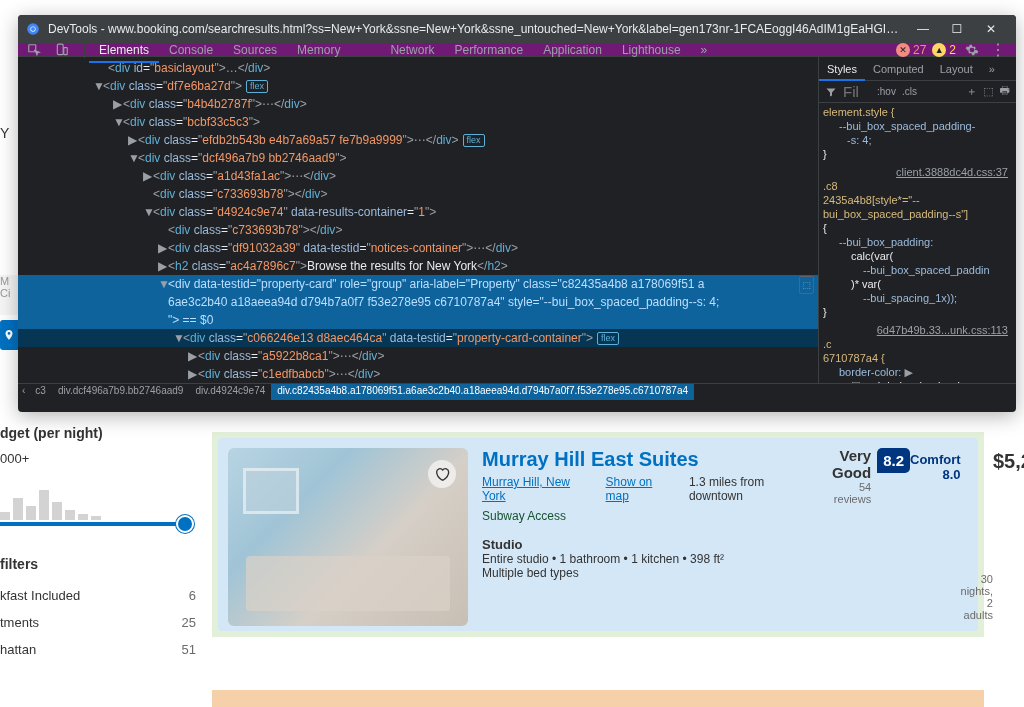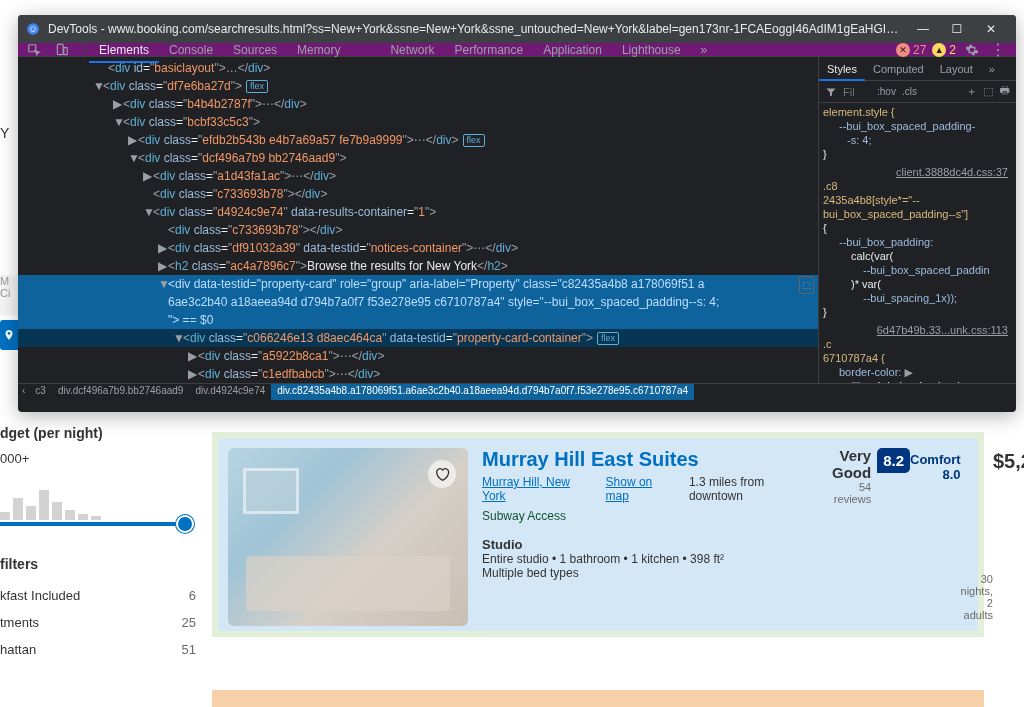--- a/index.html
+++ b/index.html
@@ -45,21 +45,21 @@
 .dt-line.selected-child .attr-val { color: #f29766; }
 .toggle-ui-badge { float:right; margin-right:4px; color:#9aa0a6; border:1px solid #5f6368; border-radius:2px; font-size:9px; padding:0 2px; }
 
 .dt-styles { width: 198px; border-left: 1px solid #3c4043; font-family: Menlo, Consolas, monospace; font-size: 11px; color: #e8eaed; overflow: hidden; }
 .dt-styles-tabs { height: 24px; display: flex; border-bottom: 1px solid #3c4043; }
 .dt-styles-tab { padding: 0 8px; font-size: 11px; color: #9aa0a6; display: flex; align-items: center; cursor: pointer; position: relative; }
 .dt-styles-tab.active { color: #e8eaed; }
 .dt-styles-tab.active::after { content:''; position:absolute; bottom:-1px; left:0; right:0; height:2px; background:#1a73e8; }
 .dt-styles-filter { height: 22px; display: flex; align-items: center; gap: 6px; padding: 0 6px; border-bottom: 1px solid #3c4043; }
 .dt-styles-filter svg { width: 12px; height: 12px; }
-.dt-filter-input { background: transparent; border: none; color: #9aa0a6; font-size: 11px; width: 28px; }
+.dt-filter-input { background: transparent; border: none; color: #9aa0a6; font-size: 15px; width: 28px; }
 .dt-styles-content { padding: 2px 4px; line-height: 14px; }
 .prop-name { color: #9bbbdc; }
 .file-link { color: #9aa0a6; text-align: right; display: block; padding: 4px 4px 0; text-decoration: underline; }
 .selector { color: #d7ba7d; }
 .comment-check { color: #9aa0a6; }
 
 .dt-breadcrumb { height: 17px; background: #202124; border-top: 1px solid #3c4043; display: flex; font-family: Menlo, Consolas, monospace; font-size: 10px; overflow: hidden; }
 .dt-crumb { padding: 1px 6px; color: #9aa0a6; cursor: pointer; white-space: nowrap; }
 .dt-crumb.active { background: #0e639c; color: #fff; }
 

